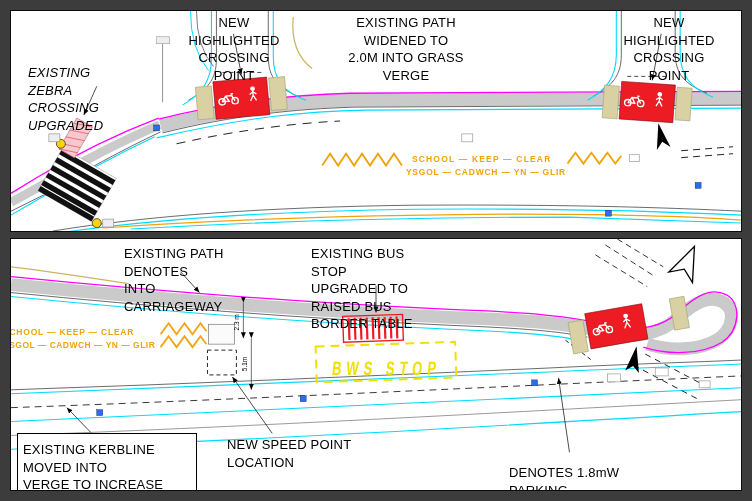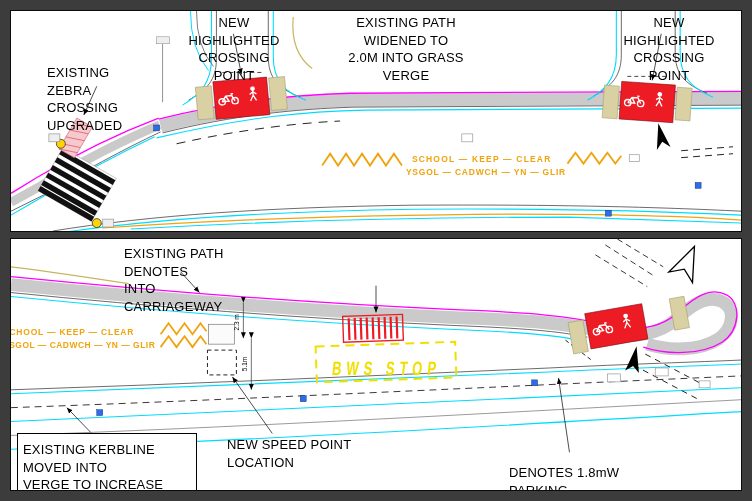--- a/index.html
+++ b/index.html
@@ -148,21 +148,21 @@
         <line x1="86" y1="76" x2="73" y2="105" marker-end="url(#arrT)"></line>
       </g>
     </svg>
 
     <div class="lbl center" style="left:173px;top:3px;width:100px;">NEW HIGHLIGHTED
 CROSSING POINT</div>
     <div class="lbl center" style="left:330px;top:3px;width:130px;">EXISTING PATH WIDENED TO
 2.0M INTO GRASS VERGE</div>
     <div class="lbl center" style="left:608px;top:3px;width:100px;">NEW HIGHLIGHTED
 CROSSING POINT</div>
-    <div class="lbl" style="left:36px;top:53px;width:110px;">EXISTING ZEBRA
+    <div class="lbl" style="left:17px;top:53px;width:110px;font-style:italic;">EXISTING ZEBRA
 CROSSING UPGRADED</div>
   </div>
 
   <div class="panel panel-bottom">
     <svg viewBox="0 0 732 253" preserveAspectRatio="none">
       <defs>
         <marker id="arrB" markerWidth="8" markerHeight="8" refX="6" refY="3" orient="auto" markerUnits="userSpaceOnUse">
           <path d="M0,0.5 L6,3 L0,5.5 Z" fill="#000"></path>
         </marker>
         <symbol id="cycS2" viewBox="0 0 22 14">
@@ -265,20 +265,23 @@
         <line x1="170" y1="33" x2="189" y2="54" marker-end="url(#arrB)"></line>
         <line x1="366" y1="47" x2="366" y2="74" marker-end="url(#arrB)"></line>
         <line x1="80" y1="195" x2="56" y2="170" marker-end="url(#arrB)"></line>
         <line x1="262" y1="196" x2="222" y2="139" marker-end="url(#arrB)"></line>
         <line x1="560" y1="215" x2="549" y2="140" marker-end="url(#arrB)"></line>
       </g>
     </svg>
 
     <div class="lbl" style="left:113px;top:6px;width:120px;">EXISTING PATH DENOTES
 INTO CARRIAGEWAY</div>
+    <div class="lbl" style="left:300px;top:6px;width:130px;">EXISTING BUS STOP
+UPGRADED TO RAISED BUS
+BORDER TABLE</div>
     <div class="lbl boxed" style="left:6px;top:194px;width:168px;">EXISTING KERBLINE MOVED INTO
 VERGE TO INCREASE ROAD WIDTH
 ENSURING STREET PARKING REMAINS</div>
     <div class="lbl" style="left:216px;top:197px;width:140px;">NEW SPEED POINT LOCATION</div>
     <div class="lbl" style="left:498px;top:225px;width:130px;">DENOTES 1.8mW PARKING
 AREA</div>
   </div>
 
 </div>
 

